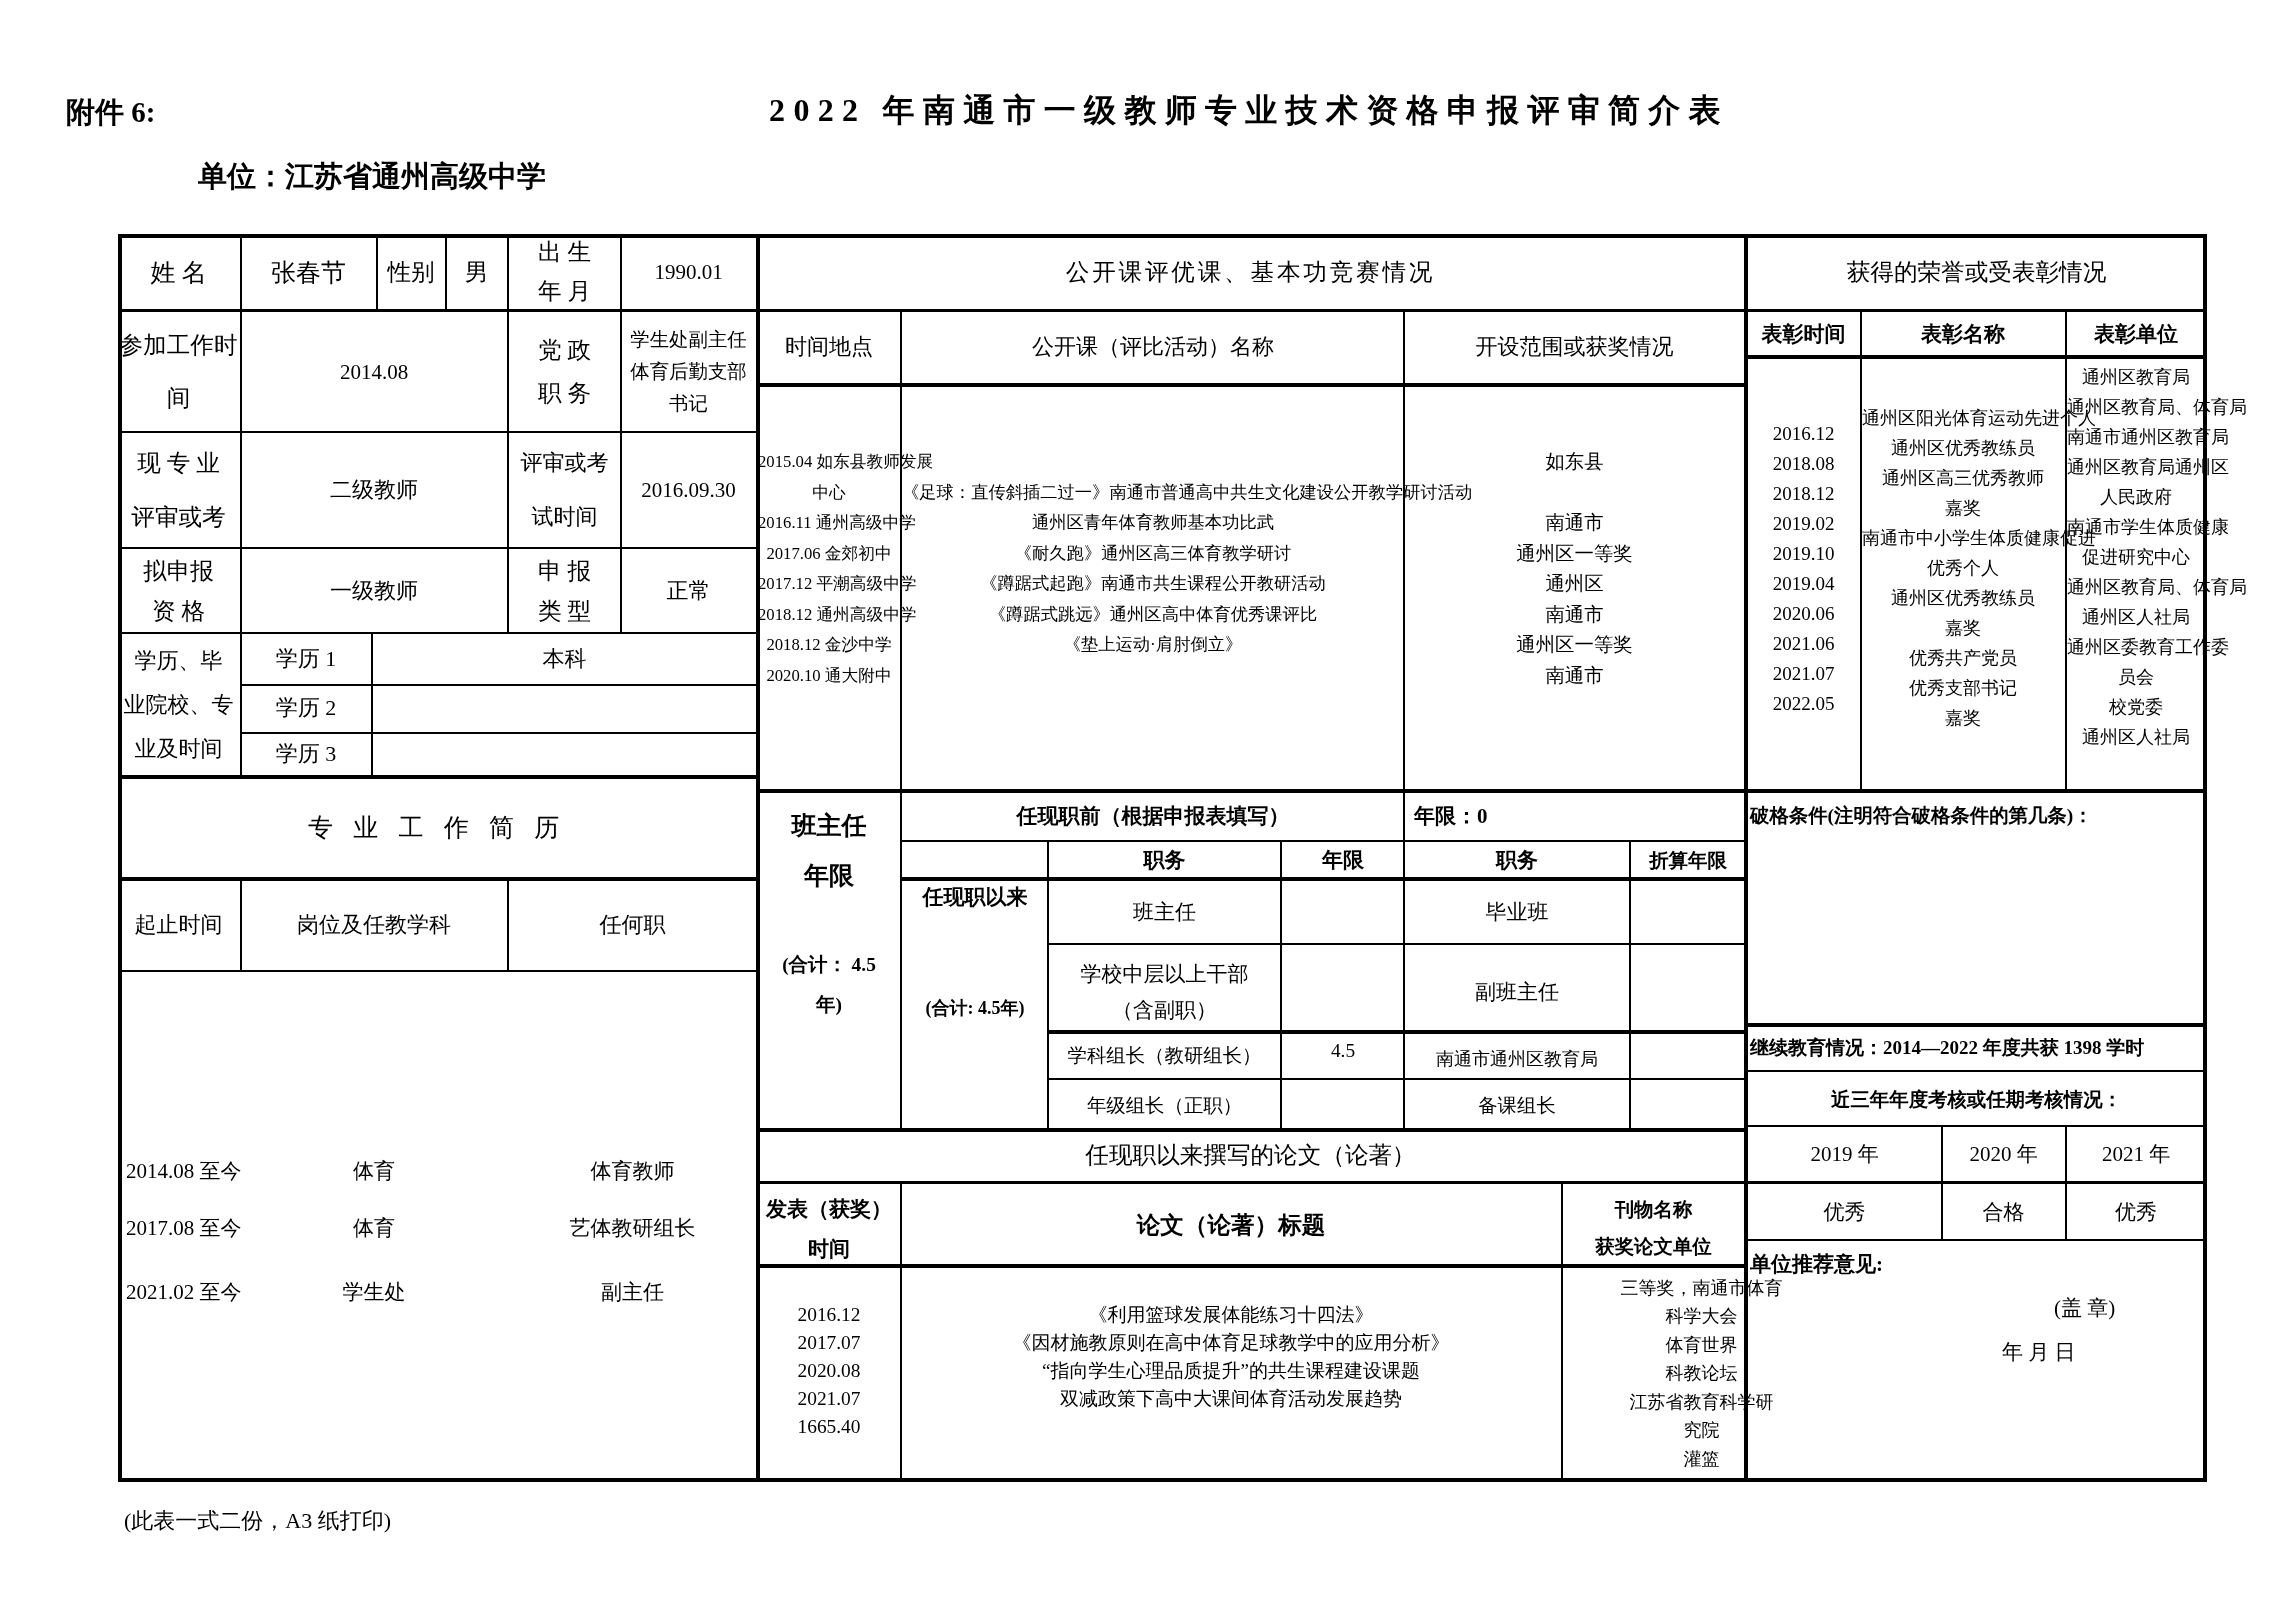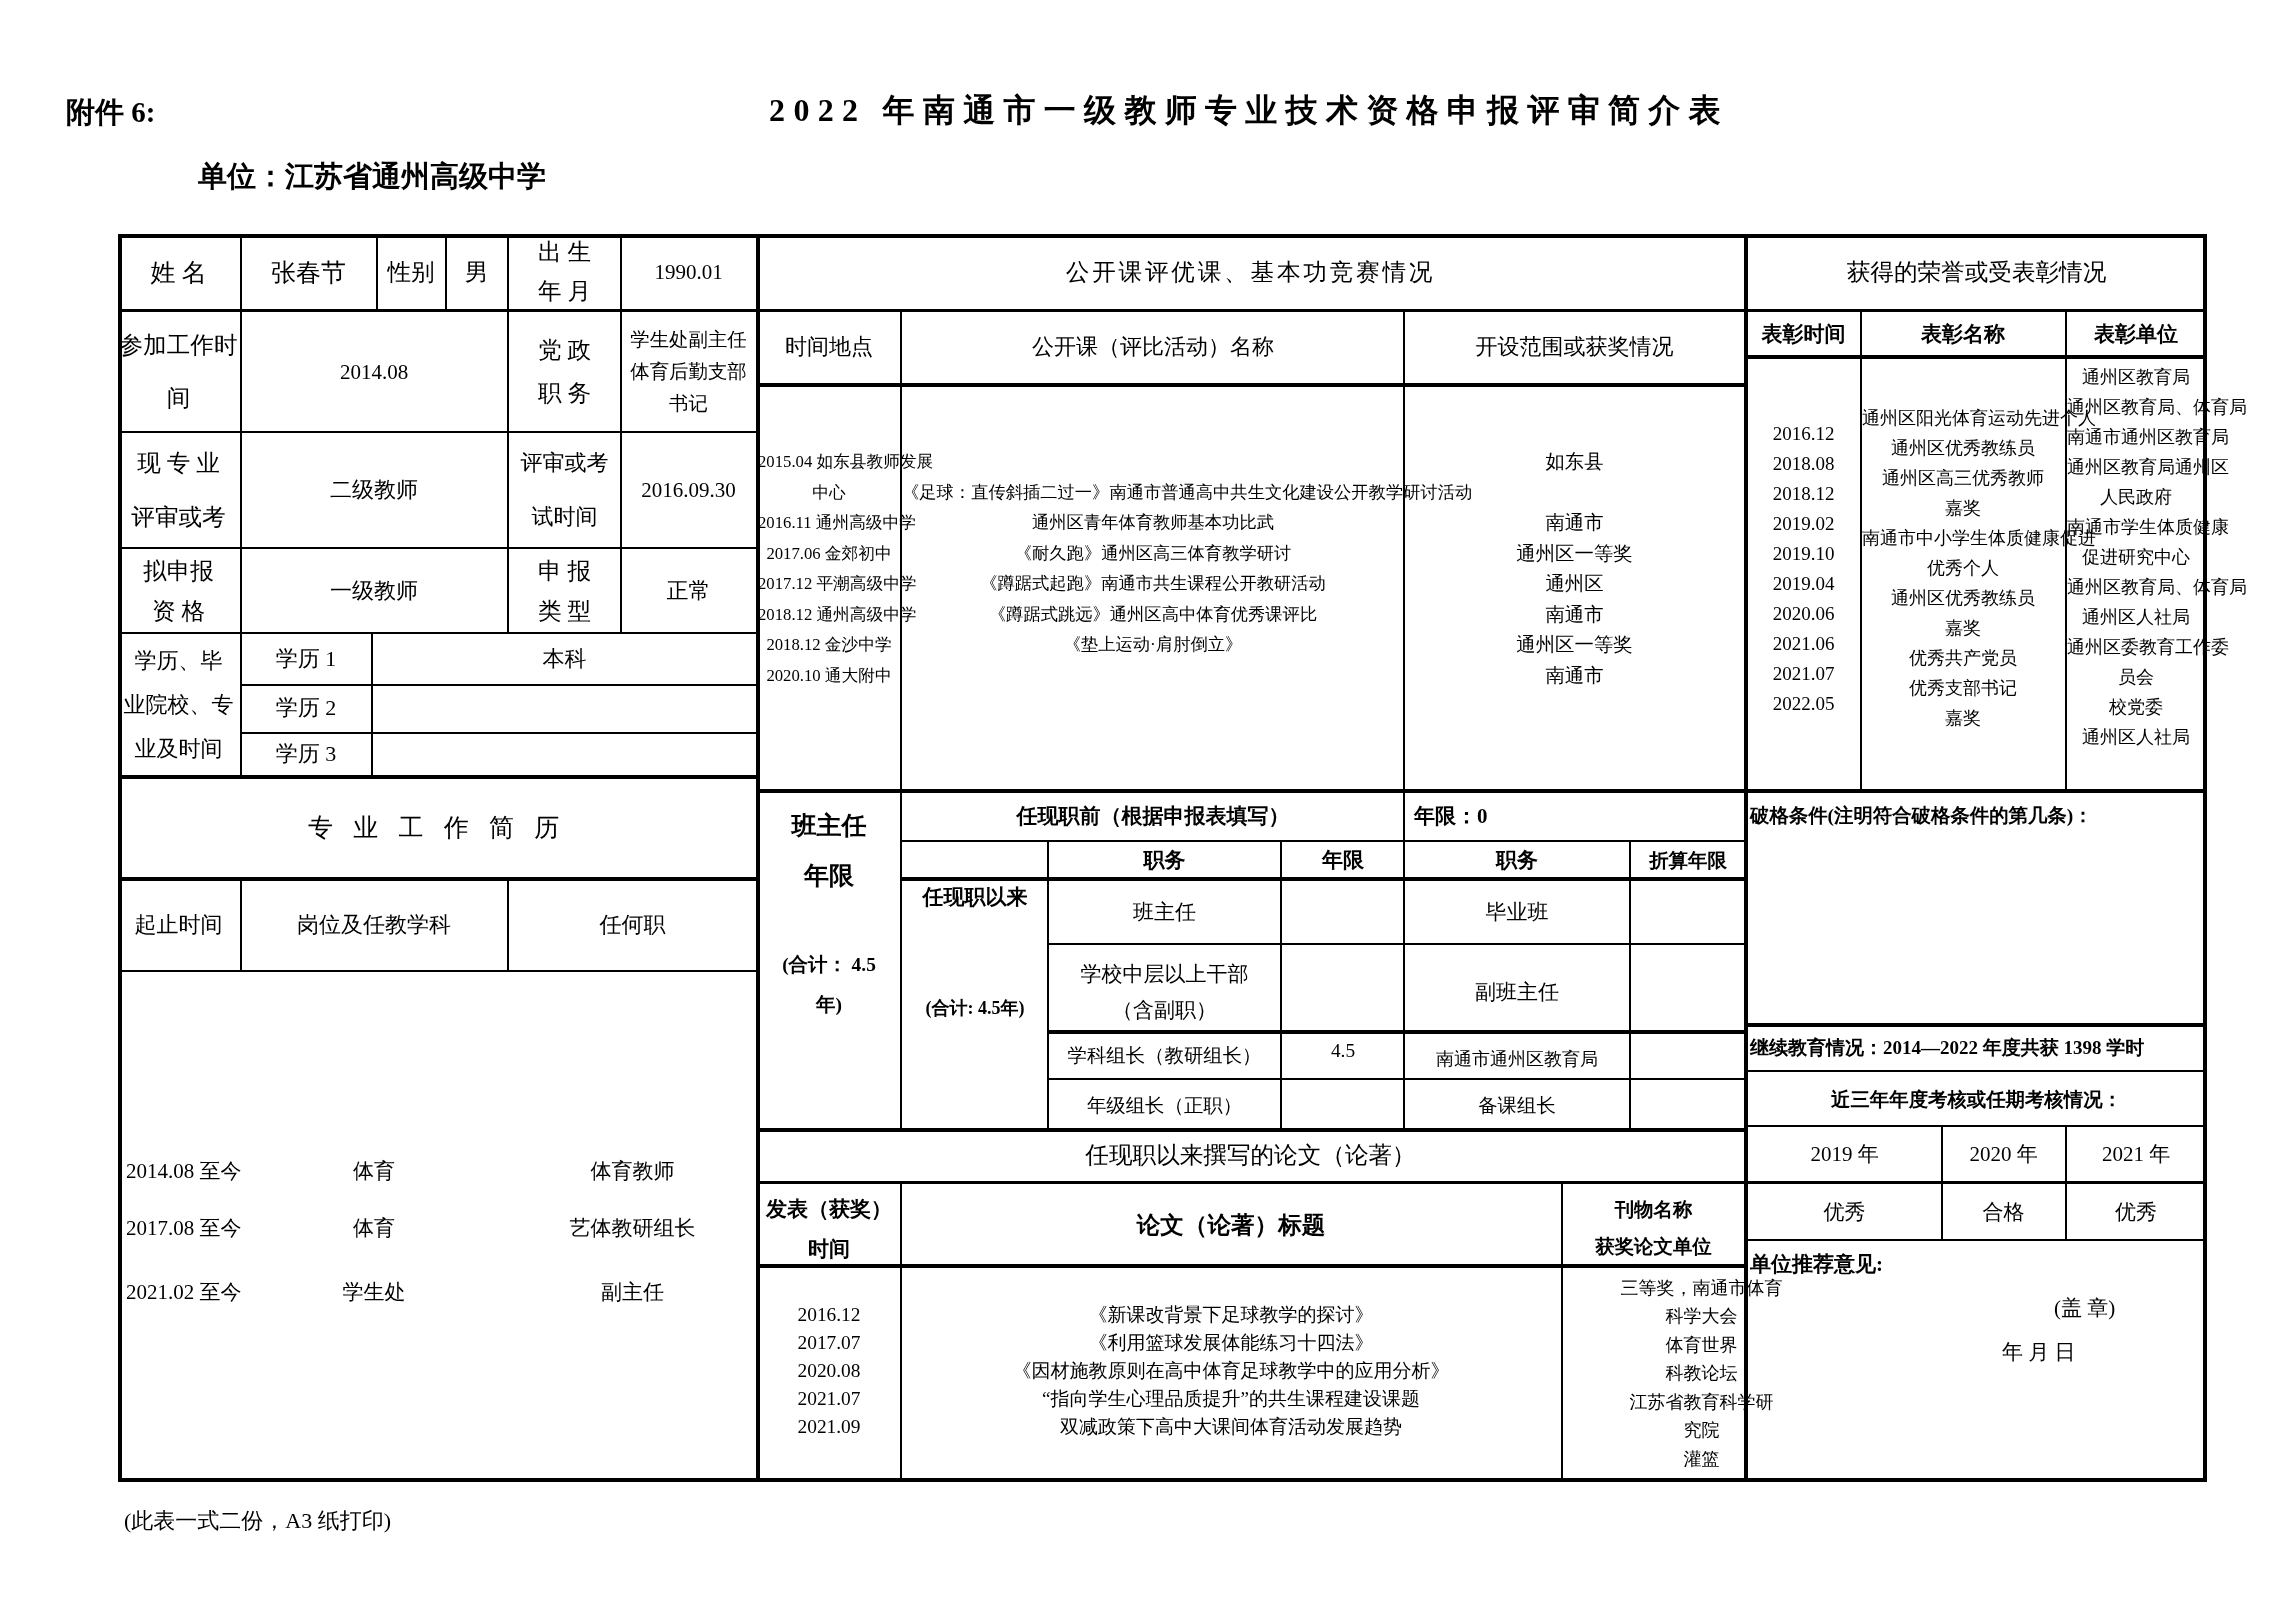--- a/index.html
+++ b/index.html
@@ -225,24 +225,23 @@
   <div class="ml f28 b" style="left:1563px;width:181px;top:1228px;--lh:37px">
     <div>刊物名称</div>
     <div>获奖论文单位</div>
   </div>
 
   <div class="stack f28" style="left:758px;top:1268px;width:142px;--lh:28px;--pad:33px">
     <div>2016.12</div>
     <div>2017.07</div>
     <div>2020.08</div>
     <div>2021.07</div>
-    <div>2021.09</div>
+    <div>1665.40</div>
   </div>
   <div class="stack f27" style="left:902px;top:1268px;width:658px;--lh:28px;--pad:33px">
-    <div>《新课改背景下足球教学的探讨》</div>
     <div>《利用篮球发展体能练习十四法》</div>
     <div>《因材施教原则在高中体育足球教学中的应用分析》</div>
     <div>“指向学生心理品质提升”的共生课程建设课题</div>
     <div>双减政策下高中大课间体育活动发展趋势</div>
   </div>
   <div class="stack f26" style="left:1611px;top:1268px;width:181px;--lh:28.5px;--pad:5.6px">
     <div>三等奖，南通市体育</div>
     <div>科学大会</div>
     <div>体育世界</div>
     <div>科教论坛</div>

